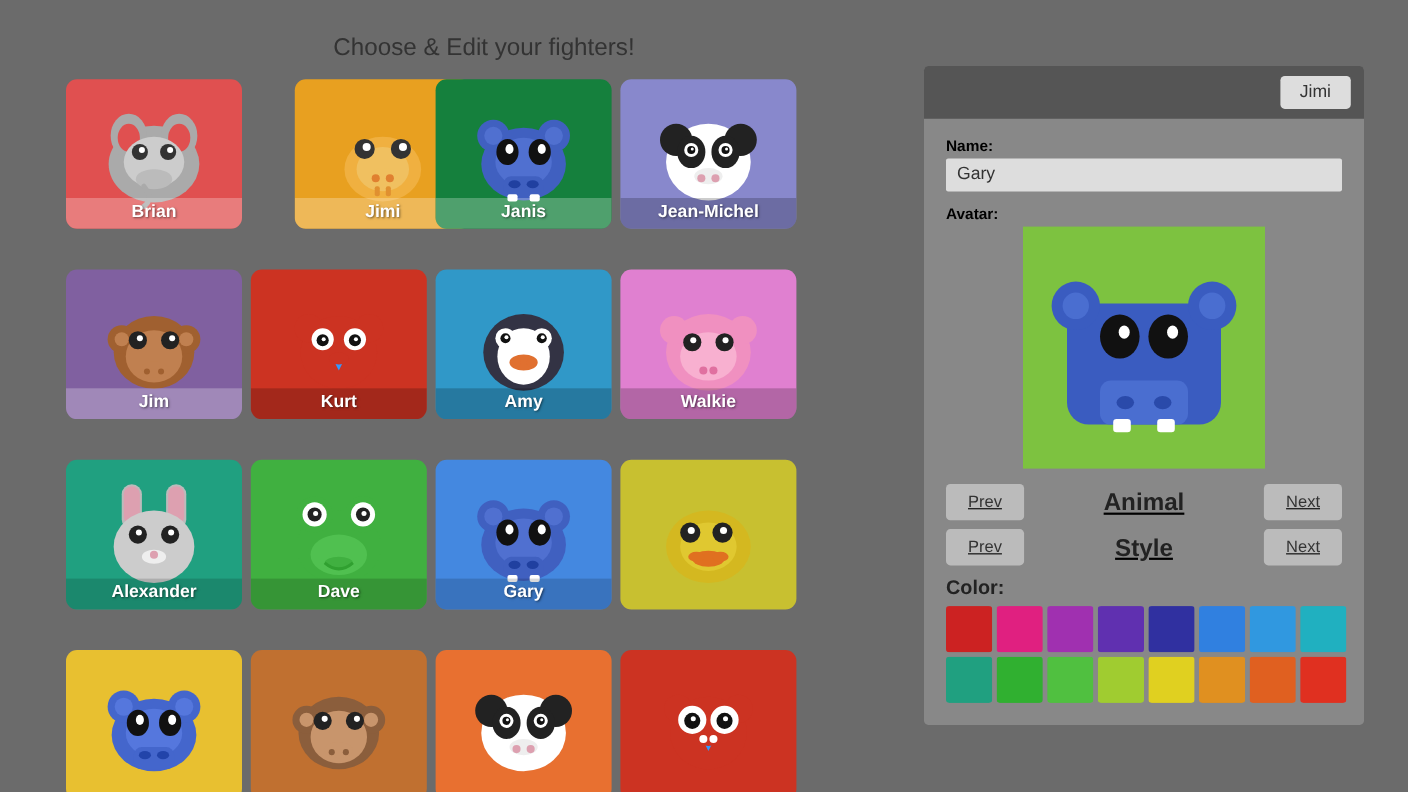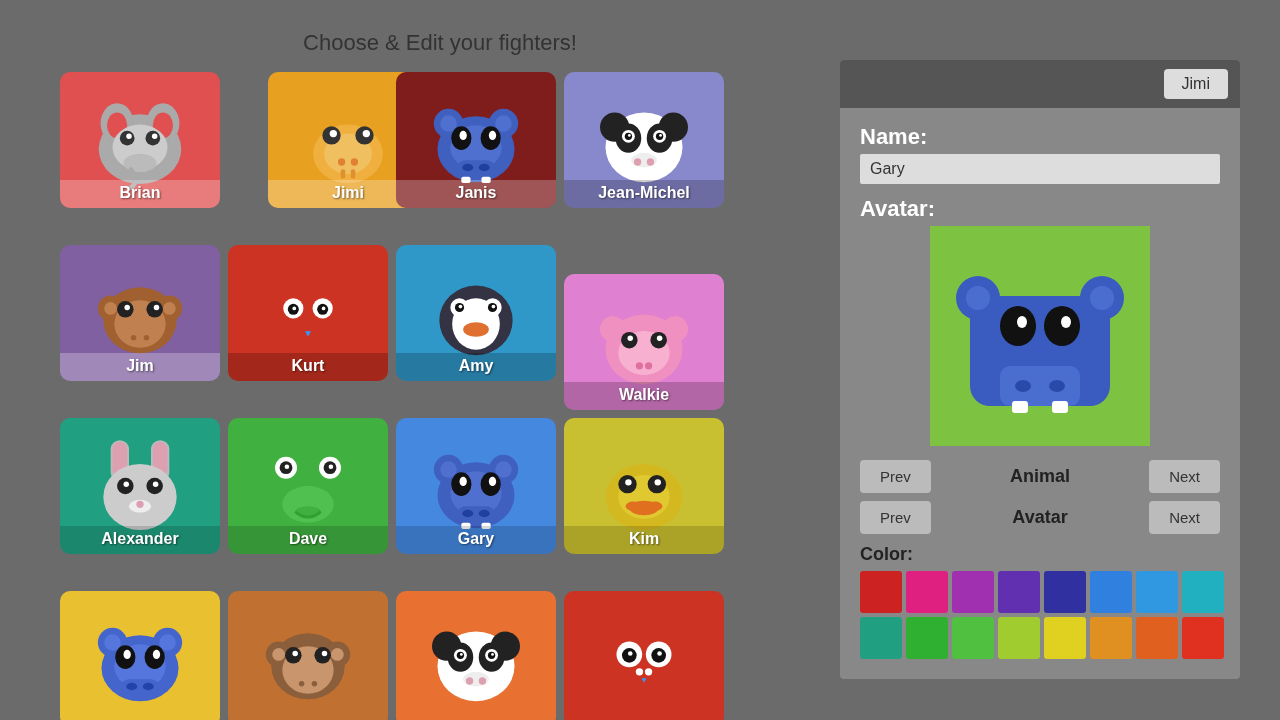--- a/index.html
+++ b/index.html
@@ -106,22 +106,22 @@
       font-size: 16px;
       cursor: pointer;
       color: #333;
     }
 
     #panel-body {
       padding: 16px 20px 20px 20px;
     }
 
     .field-label {
-      font-size: 22px;
-      color: #ffffff;
+      font-size: 14px;
+      color: #000000;
       margin-bottom: 4px;
       font-weight: bold;
     }
 
     #name-input {
       width: 100%;
       padding: 6px 10px;
       font-size: 16px;
       background: #ddd;
       border: none;
@@ -138,24 +138,25 @@
       display: flex;
       align-items: center;
       justify-content: center;
     }
 
     .nav-row {
       display: flex;
       align-items: center;
       justify-content: space-between;
       margin-bottom: 8px;
+      text-decoration: underline;
     }
 
     .nav-label {
-      font-size: 18px;
+      font-size: 22px;
       font-weight: bold;
       color: #222;
       flex: 1;
       text-align: center;
     }
 
     .nav-btn {
       background: #bbb;
       border: none;
       border-radius: 4px;
@@ -228,21 +229,21 @@
       <circle cx="80" cy="53" r="4" fill="white"></circle>
       <ellipse cx="60" cy="82" rx="14" ry="8" fill="#f0c060"></ellipse>
       <circle cx="53" cy="84" r="4" fill="#e08030"></circle>
       <circle cx="67" cy="84" r="4" fill="#e08030"></circle>
       <rect x="52" y="92" width="5" height="10" rx="2" fill="#e09030"></rect>
       <rect x="63" y="92" width="5" height="10" rx="2" fill="#e09030"></rect>
     </svg>
         </div>
         <div class="name-label" style="background-color: rgba(255, 255, 255, 0.25);">Jimi</div>
       </div>
-      <div class="fighter-card" style="background-color: #7f1d1d;">
+      <div class="fighter-card" style="background-color: #15803d;">
         <div class="avatar-area">
           <svg viewBox="0 0 120 120" width="110" height="110">
       <ellipse cx="60" cy="70" rx="42" ry="36" fill="#4060c0"></ellipse>
       <circle cx="30" cy="42" r="16" fill="#4060c0"></circle>
       <circle cx="90" cy="42" r="16" fill="#4060c0"></circle>
       <circle cx="30" cy="42" r="9" fill="#5070d0"></circle>
       <circle cx="90" cy="42" r="9" fill="#5070d0"></circle>
       <ellipse cx="60" cy="68" rx="28" ry="24" fill="#5070d0"></ellipse>
       <ellipse cx="44" cy="58" rx="11" ry="13" fill="#111"></ellipse>
       <ellipse cx="76" cy="58" rx="11" ry="13" fill="#111"></ellipse>
@@ -327,21 +328,21 @@
       <circle cx="78" cy="54" r="5" fill="#111"></circle>
       <circle cx="43" cy="53" r="2" fill="white"></circle>
       <circle cx="79" cy="53" r="2" fill="white"></circle>
       <ellipse cx="60" cy="78" rx="14" ry="8" fill="#e07030"></ellipse>
       <circle cx="52" cy="78" r="5" fill="#e07030"></circle>
       <circle cx="68" cy="78" r="5" fill="#e07030"></circle>
     </svg>
         </div>
         <div class="name-label" style="background-color: rgba(0, 0, 0, 0.2);">Amy</div>
       </div>
-      <div class="fighter-card" style="background-color: rgb(224, 128, 208); margin-top: 29px;">
+      <div class="fighter-card" style="background-color: rgb(224, 128, 208);">
         <div class="avatar-area">
           <svg viewBox="0 0 120 120" width="110" height="110">
       <ellipse cx="60" cy="68" rx="42" ry="38" fill="#f090c0"></ellipse>
       <circle cx="26" cy="46" r="14" fill="#f090c0"></circle>
       <circle cx="94" cy="46" r="14" fill="#f090c0"></circle>
       <ellipse cx="60" cy="72" rx="28" ry="24" fill="#f8b0d0"></ellipse>
       <circle cx="44" cy="58" r="9" fill="#222"></circle>
       <circle cx="76" cy="58" r="9" fill="#222"></circle>
       <circle cx="45" cy="56" r="3" fill="white"></circle>
       <circle cx="77" cy="56" r="3" fill="white"></circle>
@@ -418,21 +419,20 @@
       <ellipse cx="60" cy="72" rx="28" ry="24" fill="#e0c830"></ellipse>
       <circle cx="42" cy="58" r="10" fill="#222"></circle>
       <circle cx="74" cy="58" r="10" fill="#222"></circle>
       <circle cx="43" cy="56" r="3.5" fill="white"></circle>
       <circle cx="75" cy="56" r="3.5" fill="white"></circle>
       <ellipse cx="60" cy="84" rx="16" ry="8" fill="#e07020"></ellipse>
       <ellipse cx="48" cy="82" rx="8" ry="5" fill="#e07020"></ellipse>
       <ellipse cx="72" cy="82" rx="8" ry="5" fill="#e07020"></ellipse>
     </svg>
         </div>
-        <div class="name-label" style="background-color: rgba(0, 0, 0, 0.15);">Kim</div>
       </div>
       <div class="fighter-card" style="background-color: rgb(232, 192, 48);">
         <div class="avatar-area">
           <svg viewBox="0 0 120 120" width="110" height="110">
       <ellipse cx="60" cy="70" rx="42" ry="36" fill="#4466cc"></ellipse>
       <circle cx="30" cy="42" r="16" fill="#4466cc"></circle>
       <circle cx="90" cy="42" r="16" fill="#4466cc"></circle>
       <circle cx="30" cy="42" r="9" fill="#5577dd"></circle>
       <circle cx="90" cy="42" r="9" fill="#5577dd"></circle>
       <ellipse cx="60" cy="68" rx="28" ry="24" fill="#5577dd"></ellipse>
@@ -542,21 +542,21 @@
     </div>
 
     <div class="nav-row">
       <button class="nav-btn">Prev</button>
       <span class="nav-label">Animal</span>
       <button class="nav-btn">Next</button>
     </div>
 
     <div class="nav-row">
       <button class="nav-btn">Prev</button>
-      <span class="nav-label">Avatar</span>
+      <span class="nav-label">Style</span>
       <button class="nav-btn">Next</button>
     </div>
 
     <div id="color-section">
       <div class="color-label">Color:</div>
       <div class="color-grid" id="color-grid">
 
       <div class="color-swatch" style="background-color: rgb(204, 34, 34);"></div>
           <div class="color-swatch" style="background-color: rgb(224, 32, 128);"></div>
           <div class="color-swatch" style="background-color: rgb(160, 48, 176);"></div>

